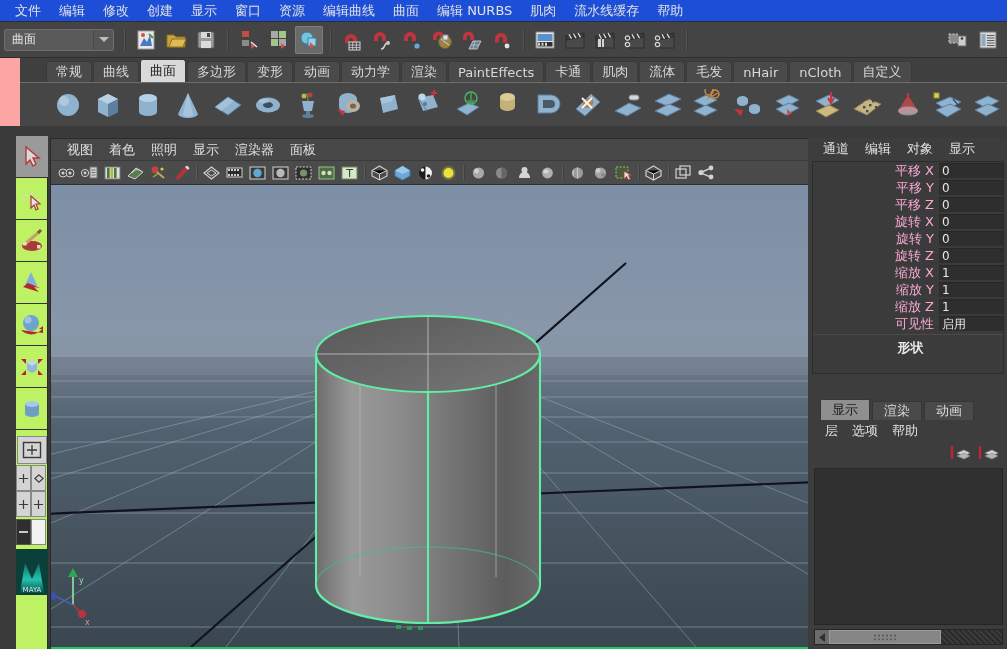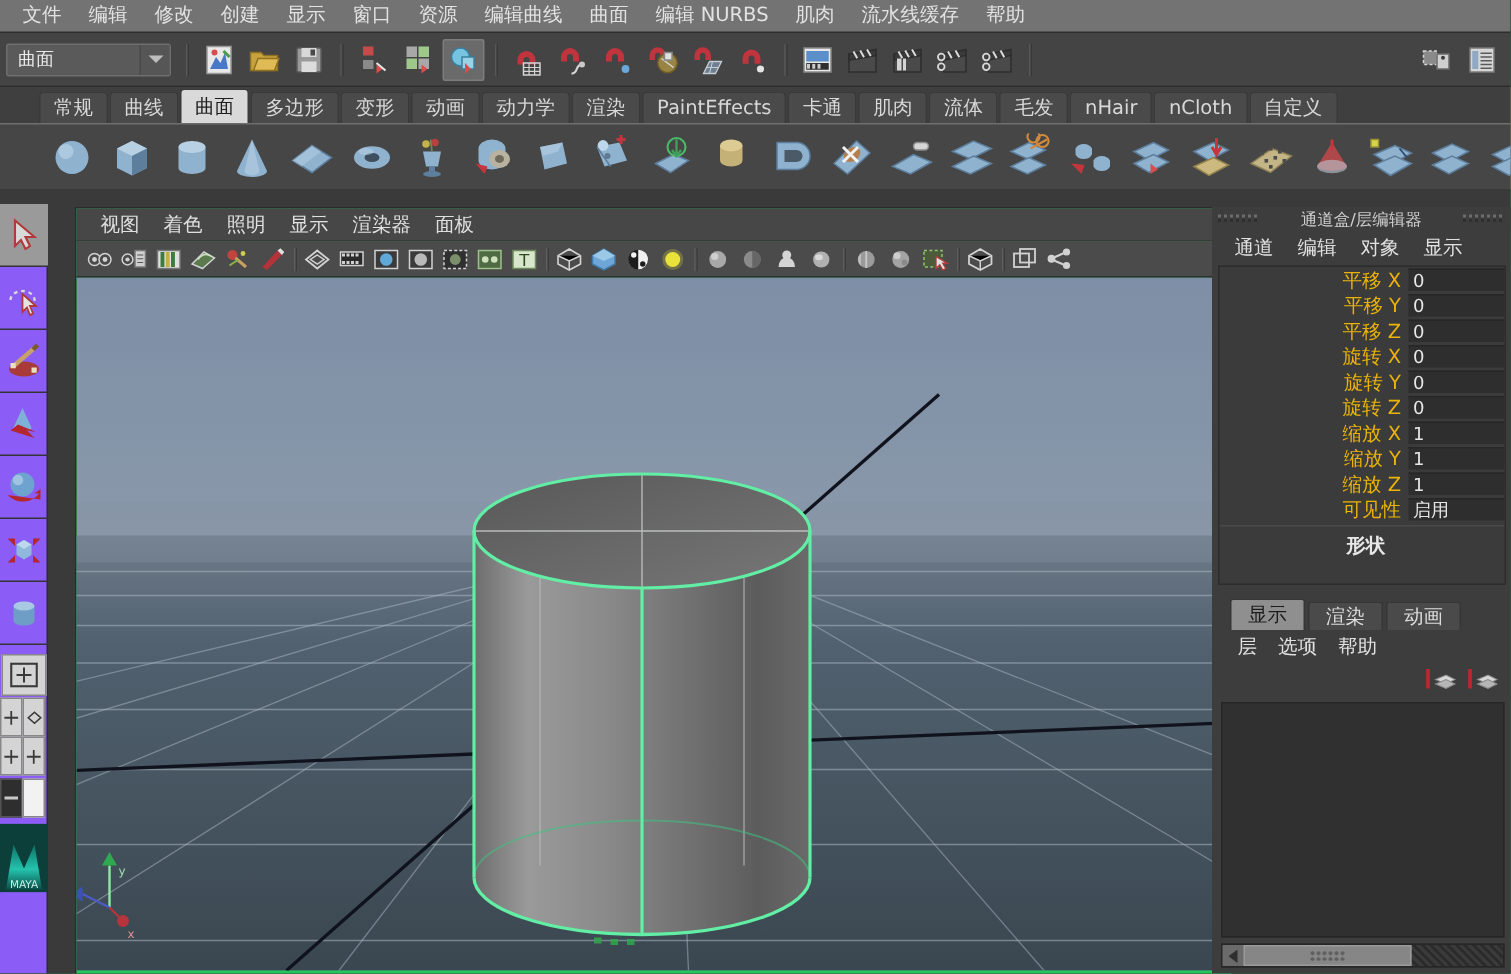--- a/index.html
+++ b/index.html
@@ -7,21 +7,21 @@
     width: 1007px; height: 649px;
     background: #3c3c3c;
     font-family: "DejaVu Sans", "Liberation Sans", sans-serif;
     overflow: hidden;
     -webkit-font-smoothing: antialiased;
   }
   #app { position: relative; width: 1007px; height: 649px; background: #3a3a3a; }
 
   
   .menubar {
-    height: 22px; background: #737373;
+    height: 22px; background: #1d4ed8;
     display: flex; align-items: center;
     padding-left: 6px; gap: 0px;
     border-bottom: 1px solid #2e2e2e;
   }
   .menubar .mi {
     color: #e2e2e2; font-size: 13px; padding: 2px 9px 3px 9px;
     line-height: 15px; white-space: nowrap; cursor: default;
   }
 
   
@@ -53,43 +53,43 @@
   }
   .tbtn {
     width: 28px; height: 28px; margin: 0 1px; border-radius: 2px;
     display: flex; align-items: center; justify-content: center; position: relative;
     flex: 0 0 auto;
   }
   .tbtn.on { background: #6a6a6a; box-shadow: inset 0 0 0 1px #7d7d7d; }
   .spacerflex { flex: 1 1 auto; }
 
   
-  .shelfwrap { background: #fca5a5; }
+  .shelfwrap { background: #fca5a5; padding-left: 20px; }
   .shelftabs {
     height: 24px; display: flex; align-items: flex-end;
     padding-left: 26px; background: #3f3f3f;
   }
   .shelftab {
     height: 21px; padding: 0 9px; margin-right: 1px;
     background: #4a4a4a; color: #d8d8d8; font-size: 13px;
     display: flex; align-items: center; justify-content: center;
     border: 1px solid #3a3a3a; border-bottom: none;
     border-radius: 3px 3px 0 0; white-space: nowrap;
   }
   .shelftab.active { background: #d9d9d9; color: #202020; height: 23px; }
   .shelficons {
     height: 44px; background: #464646; display: flex; align-items: center;
     padding-left: 28px; border-top: 1px solid #6e6e6e;
   }
   .sicon { width: 40px; height: 38px; flex: 0 0 auto; position: relative; }
 
   
   .toolbox {
-    position: absolute; left: 0; top: 136px; width: 32px; bottom: 0;
-    background: #8b5cf6; border-right: 1px solid #2d2d2d;
+    position: absolute; left: 16px; top: 136px; width: 32px; bottom: 0;
+    background: #bef264; border-right: 1px solid #2d2d2d;
   }
   .tool {
     width: 32px; height: 42px; border-bottom: 1px solid #343434;
     display: flex; align-items: center; justify-content: center; position: relative;
   }
   .tool.sel { background: #9a9a9a; }
   .qlayout { margin-top: 6px; }
   .qbtn {
     width: 30px; height: 28px; margin: 1px; background: #d4d4d4;
     border: 1px solid #888; display: flex; align-items: center; justify-content: center;
@@ -137,21 +137,21 @@
     background-position: 0 0, 0 3px; background-size: 28px 2px; background-repeat: repeat-x; }
   .rgrip .dots.r { left: auto; right: 4px; }
   .cbmenu { height: 22px; display: flex; align-items: center; padding-left: 8px; gap: 2px; text-align: right; }
   .cbmenu .cm { color: #e0e0e0; font-size: 13px; padding: 1px 7px; }
   .cbbody {
     margin: 1px 3px 0 4px; background: #3b3b3b;
     border: 1px solid #2c2c2c; height: 213px; position: relative; overflow: hidden;
   }
   .cbtitle { color: #e8e8e8; font-size: 13px; font-weight: bold; padding: 3px 0 2px 6px; }
   .chrow { display: flex; align-items: center; justify-content: flex-end; height: 17px; }
-  .chname { color: #eab308; font-size: 13px; text-align: right; padding-right: 5px; }
+  .chname { color: #f9a8d4; font-size: 13px; text-align: right; padding-right: 5px; }
   .chval {
     width: 64px; height: 15px; background: #2e2e2e; color: #e6e6e6;
     font-size: 12px; padding-left: 3px; display: flex; align-items: center;
     border-top: 1px solid #262626;
   }
   .shapehdr { color: #e8e8e8; font-size: 13px; font-weight: bold; padding: 4px 0 2px 5px;
     border-top: 1px solid #4a4a4a; margin-top: 2px; text-align: center; }
 
   .ledit { position: absolute; left: 0; right: 0; top: 260px; bottom: 0; }
   .ltabs { display: flex; align-items: flex-end; height: 22px; padding-left: 12px; }
@@ -993,25 +993,20 @@
             <rect x="345" y="440" width="5" height="4" fill="#2fa84f"></rect>
             <rect x="356" y="441" width="5" height="4" fill="#2fa84f"></rect>
             <rect x="367" y="441" width="5" height="4" fill="#2fa84f"></rect>
           </g>
         </g>
       </svg>
     </div>
   </div>
 
   <div class="rpanel">
-    <div class="rgrip">
-      <span class="dots noclick"></span>
-      <span>通道盒/层编辑器</span>
-      <span class="dots r noclick"></span>
-    </div>
 
     <div class="cbmenu" id="cbmenu">
         <div class="cm">通道</div>
         <div class="cm">编辑</div>
         <div class="cm">对象</div>
         <div class="cm">显示</div>
       </div>
 
     <div class="cbbody">
       <div id="cbrows">

